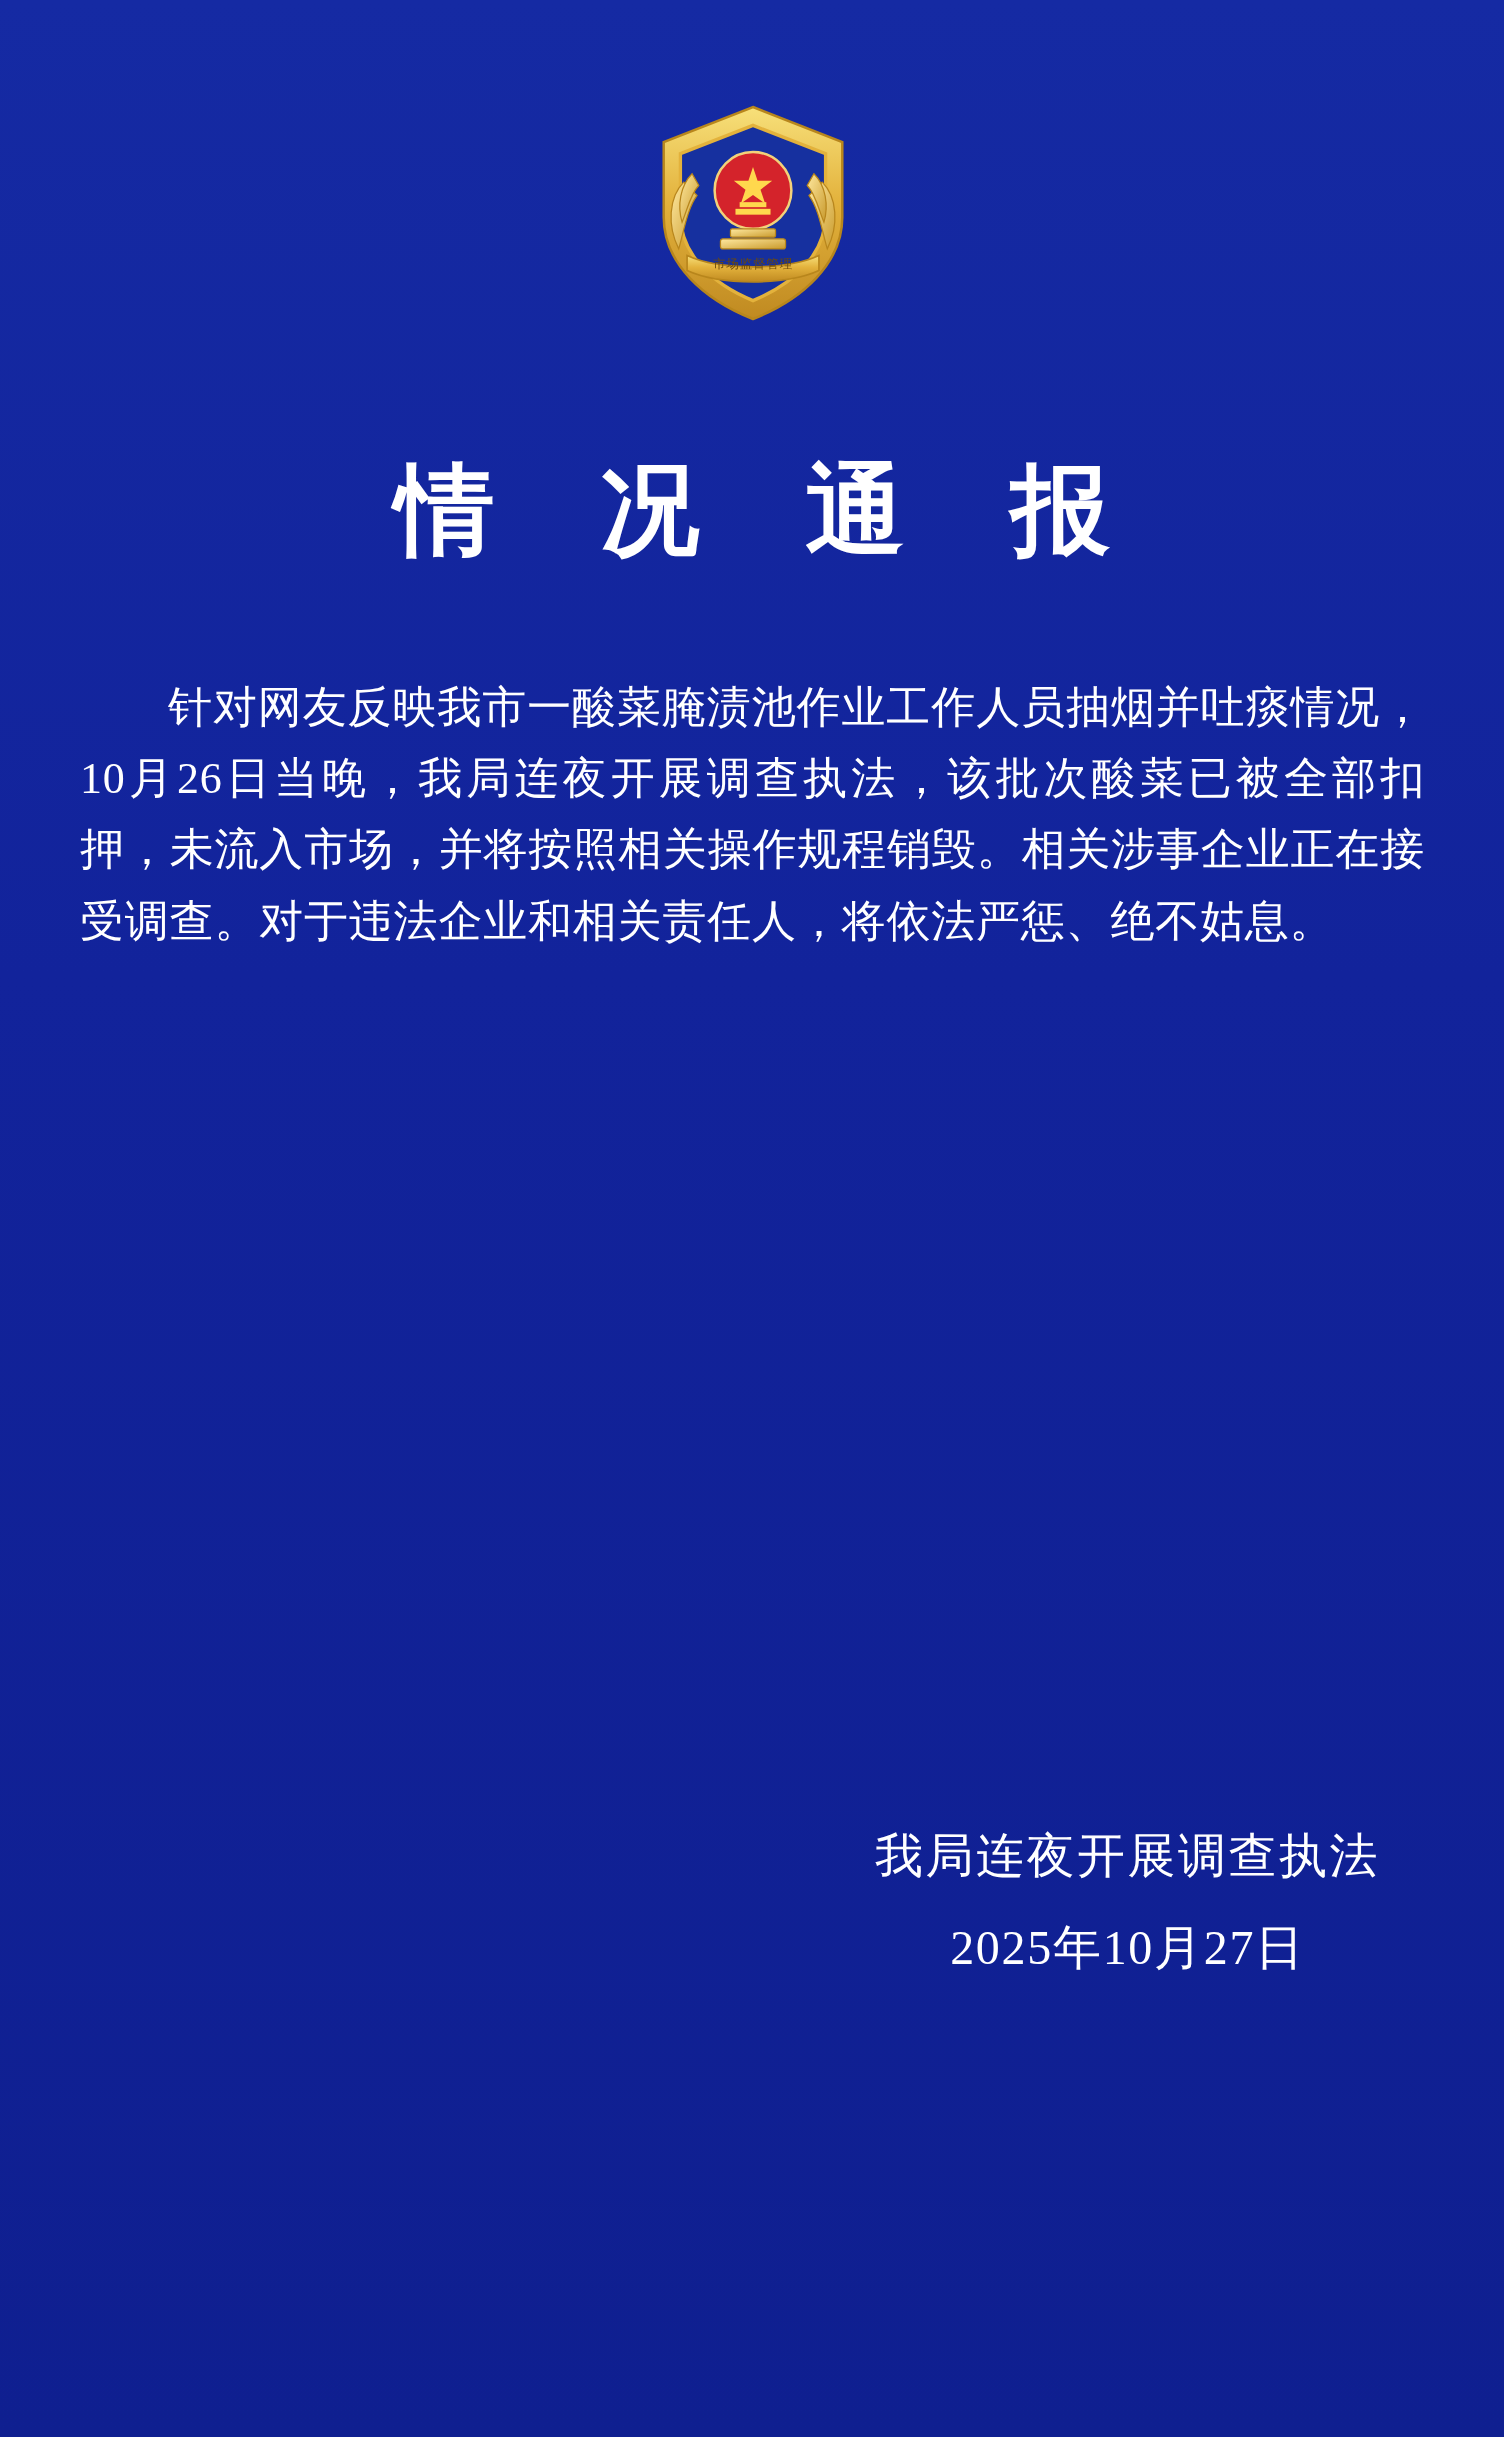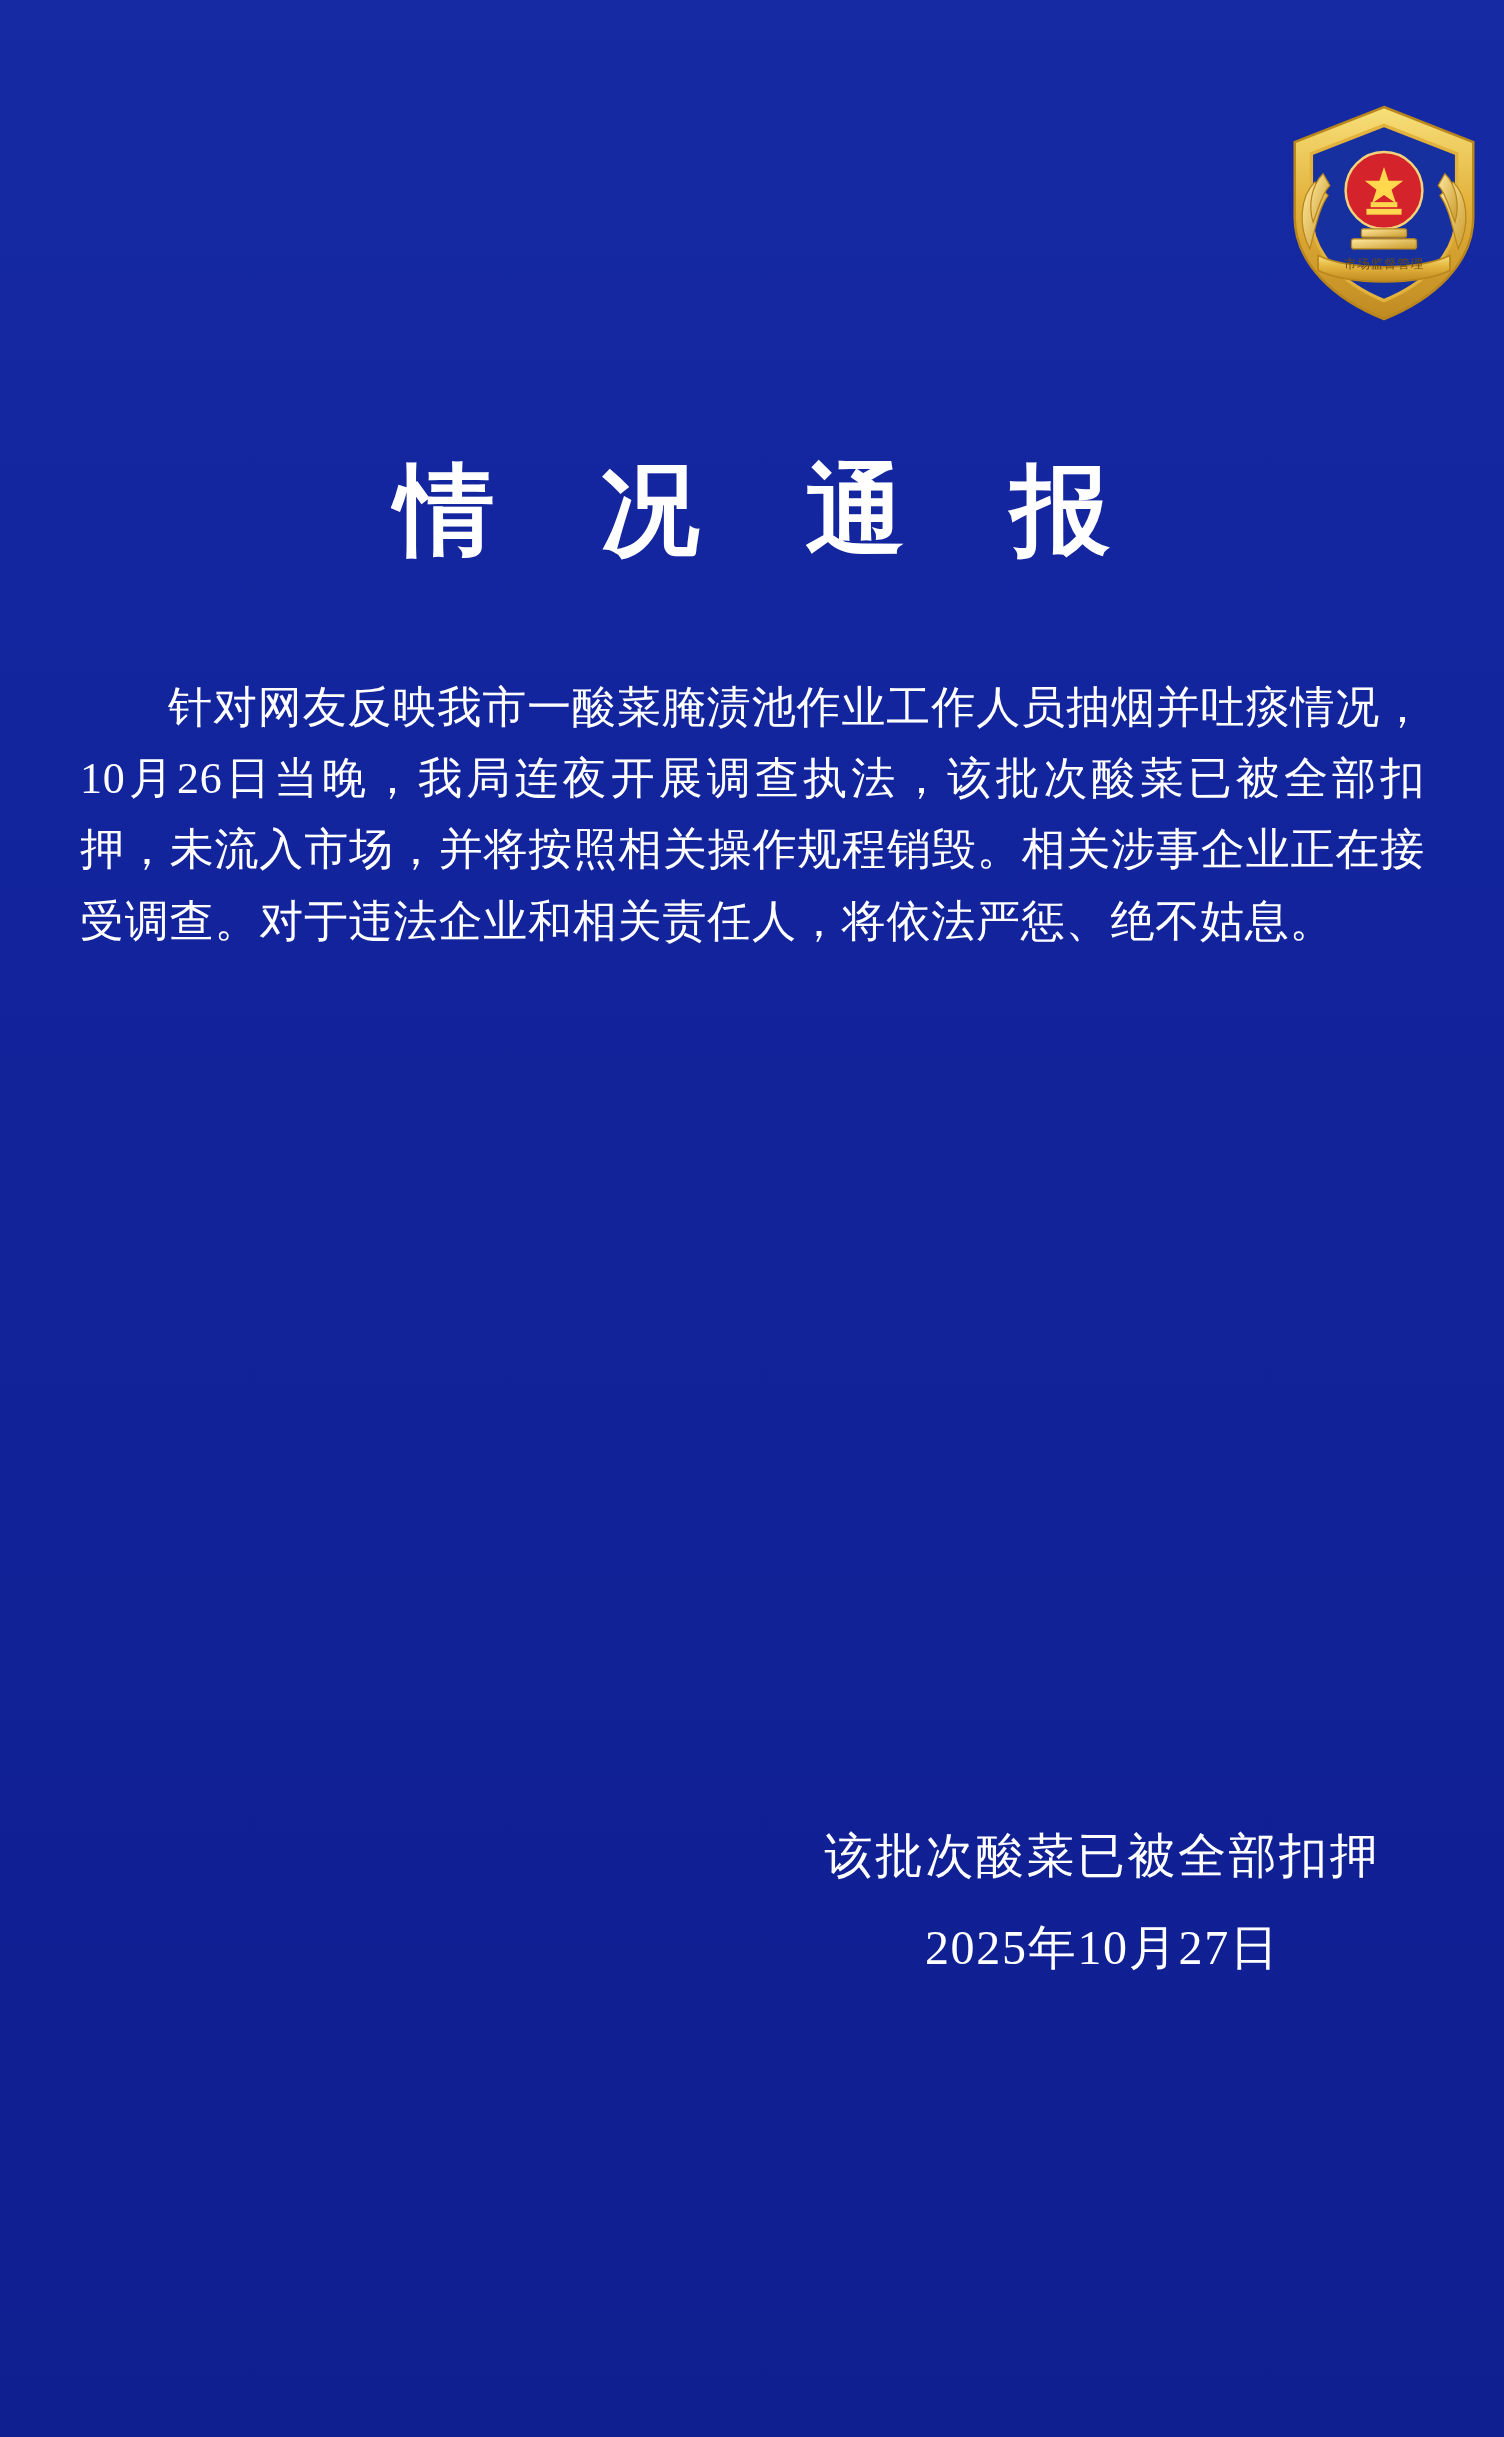--- a/index.html
+++ b/index.html
@@ -21,21 +21,21 @@
     height: 2438px;
     background: linear-gradient(180deg, #152aa3 0%, #12239b 40%, #0f1f90 100%);
     box-sizing: border-box;
     position: relative;
   }
 
   
   .emblem-wrap {
     width: 100%;
     display: flex;
-    justify-content: flex-end;
+    justify-content: center;
     padding-top: 92px;
   }
   .emblem {
     width: 242px;
     height: 242px;
     position: relative;
   }
   .emblem svg { display: block; width: 242px; height: 242px; }
 
   
@@ -128,18 +128,18 @@
     </div>
   </div>
 
   <div class="title">情 况 通 报</div>
 
   <div class="body-text">
     <p>针对网友反映我市一酸菜腌渍池作业工作人员抽烟并吐痰情况，10月26日当晚，我局连夜开展调查执法，该批次酸菜已被全部扣押，未流入市场，并将按照相关操作规程销毁。相关涉事企业正在接受调查。对于违法企业和相关责任人，将依法严惩、绝不姑息。</p>
   </div>
 
   <div class="sign">
-    <div class="org">该批次酸菜已被全部扣押</div>
+    <div class="org">我局连夜开展调查执法</div>
     <div class="date">2025年10月27日</div>
   </div>
 
 </div>
 
 
 </body></html>

